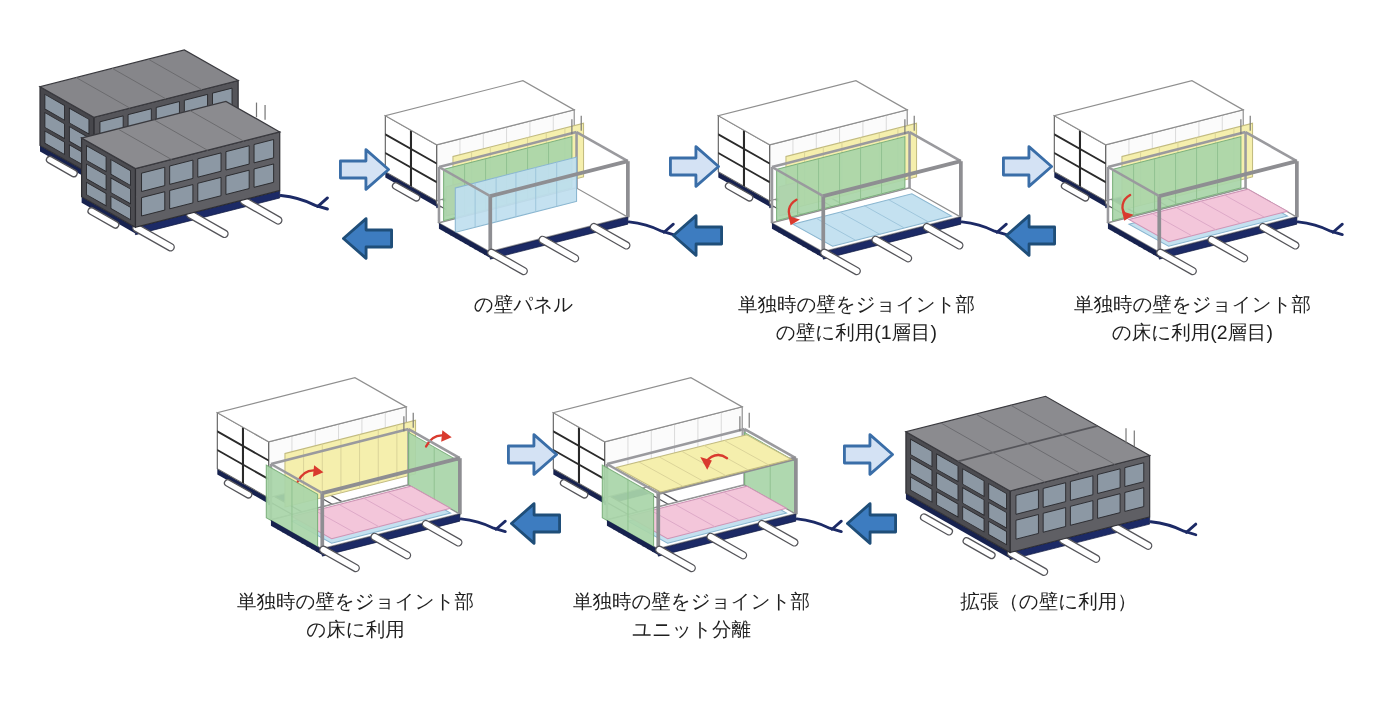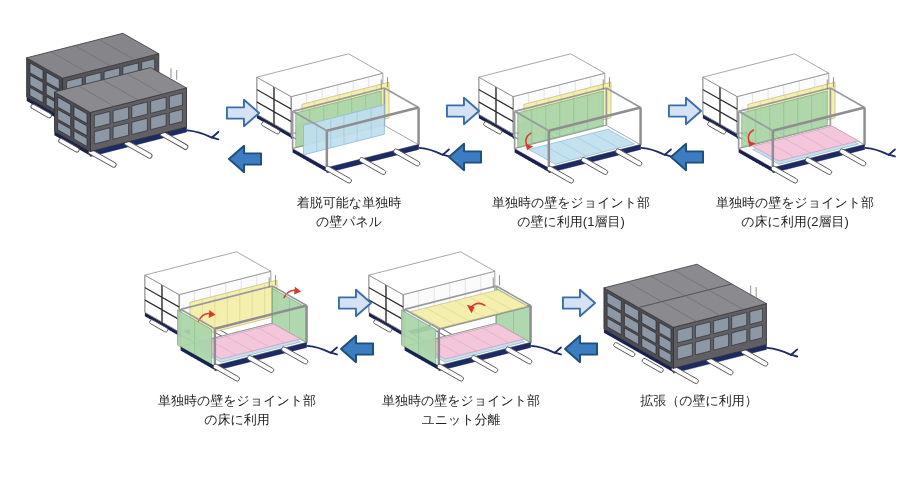--- a/index.html
+++ b/index.html
@@ -203,21 +203,20 @@
             <rect class="skid" x="-19" y="-2.6" width="38" height="6" rx="3"></rect>
           </g>
         <g transform="translate(103,-14) rotate(29.6)">
             <rect class="skid" x="-19" y="-2.6" width="38" height="6" rx="3"></rect>
           </g>
         <path class="towbar" d="M119,-26 c10,1 20,4 28,8 l10,3"></path>
         <path class="towbar" d="M149,-17 l8,-7"></path>
       </g>
     </svg>
     <div class="caption">
-      <div>着脱可能な単独時</div>
       <div>の壁パネル</div>
     </div>
   </div>
 
   <div class="stage" style="left:468px;top:52px;width:206px;">
     <svg width="206" height="142" viewBox="0 0 265 180">
       <g transform="translate(58,104)">
         <path class="navy1" d="M0,0 l118,-30 l0,6 l-118,30 z"></path>
         <path class="navy2" d="M0,0 l-44,-25 l0,5 l44,25 z"></path>
         <g transform="translate(16,8) rotate(29.6)">

